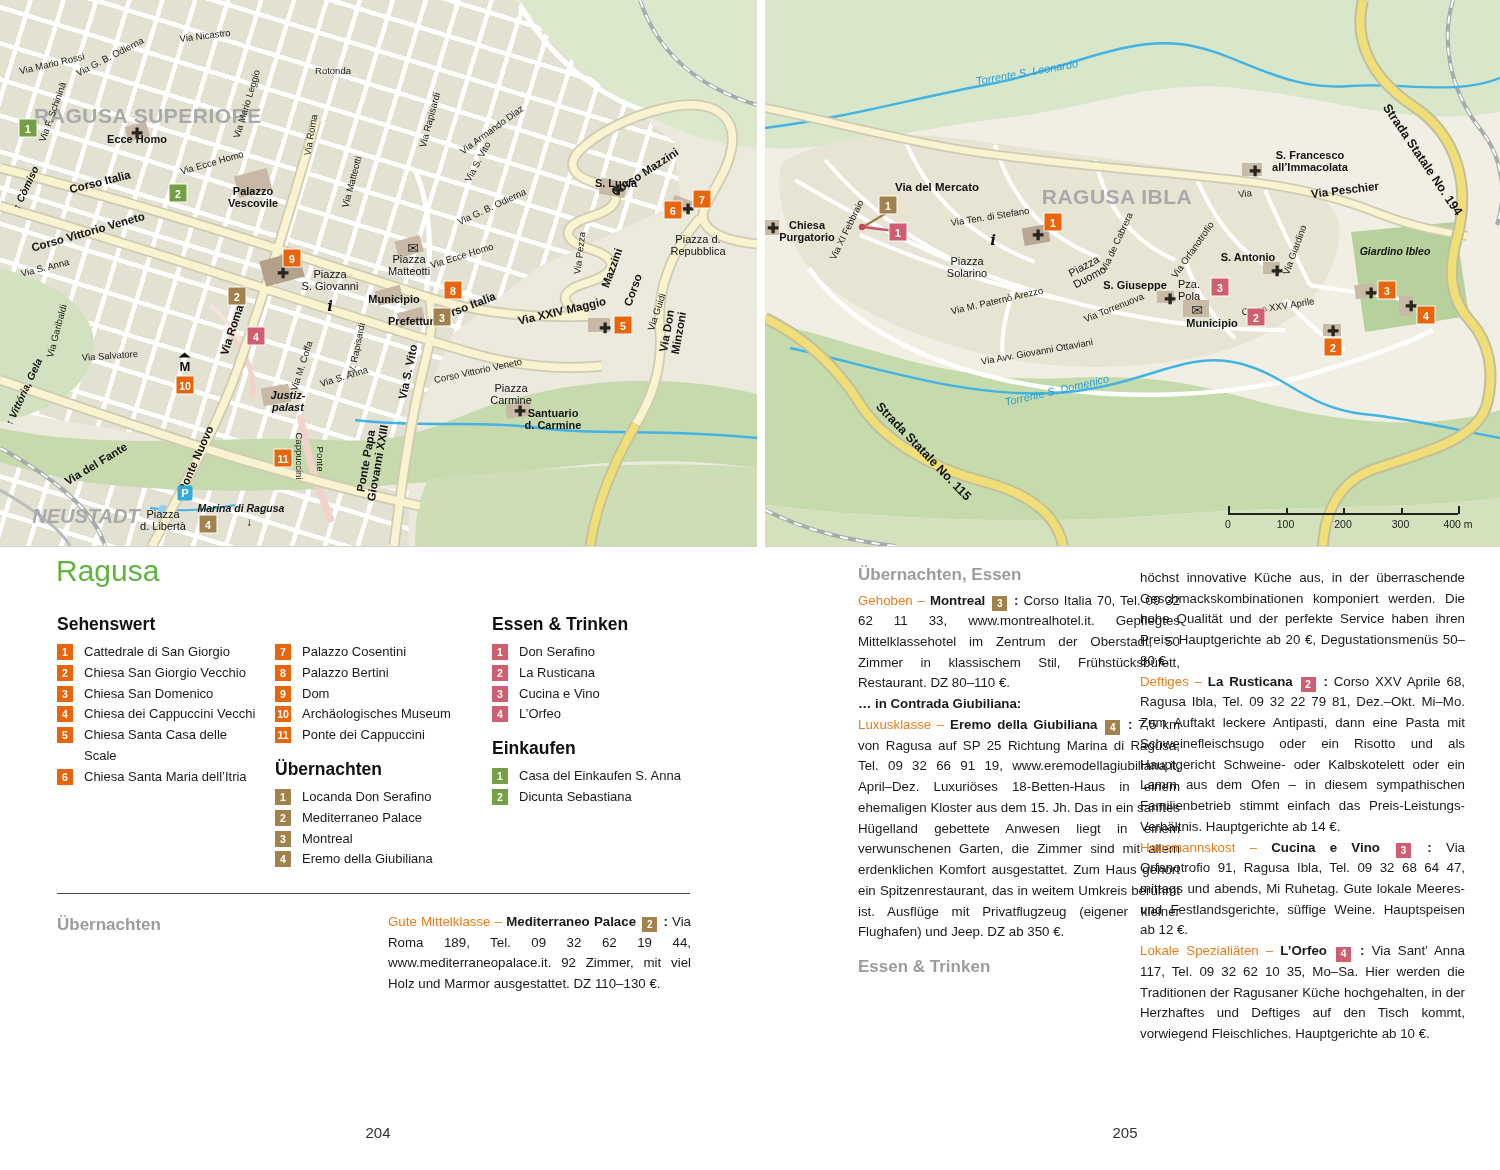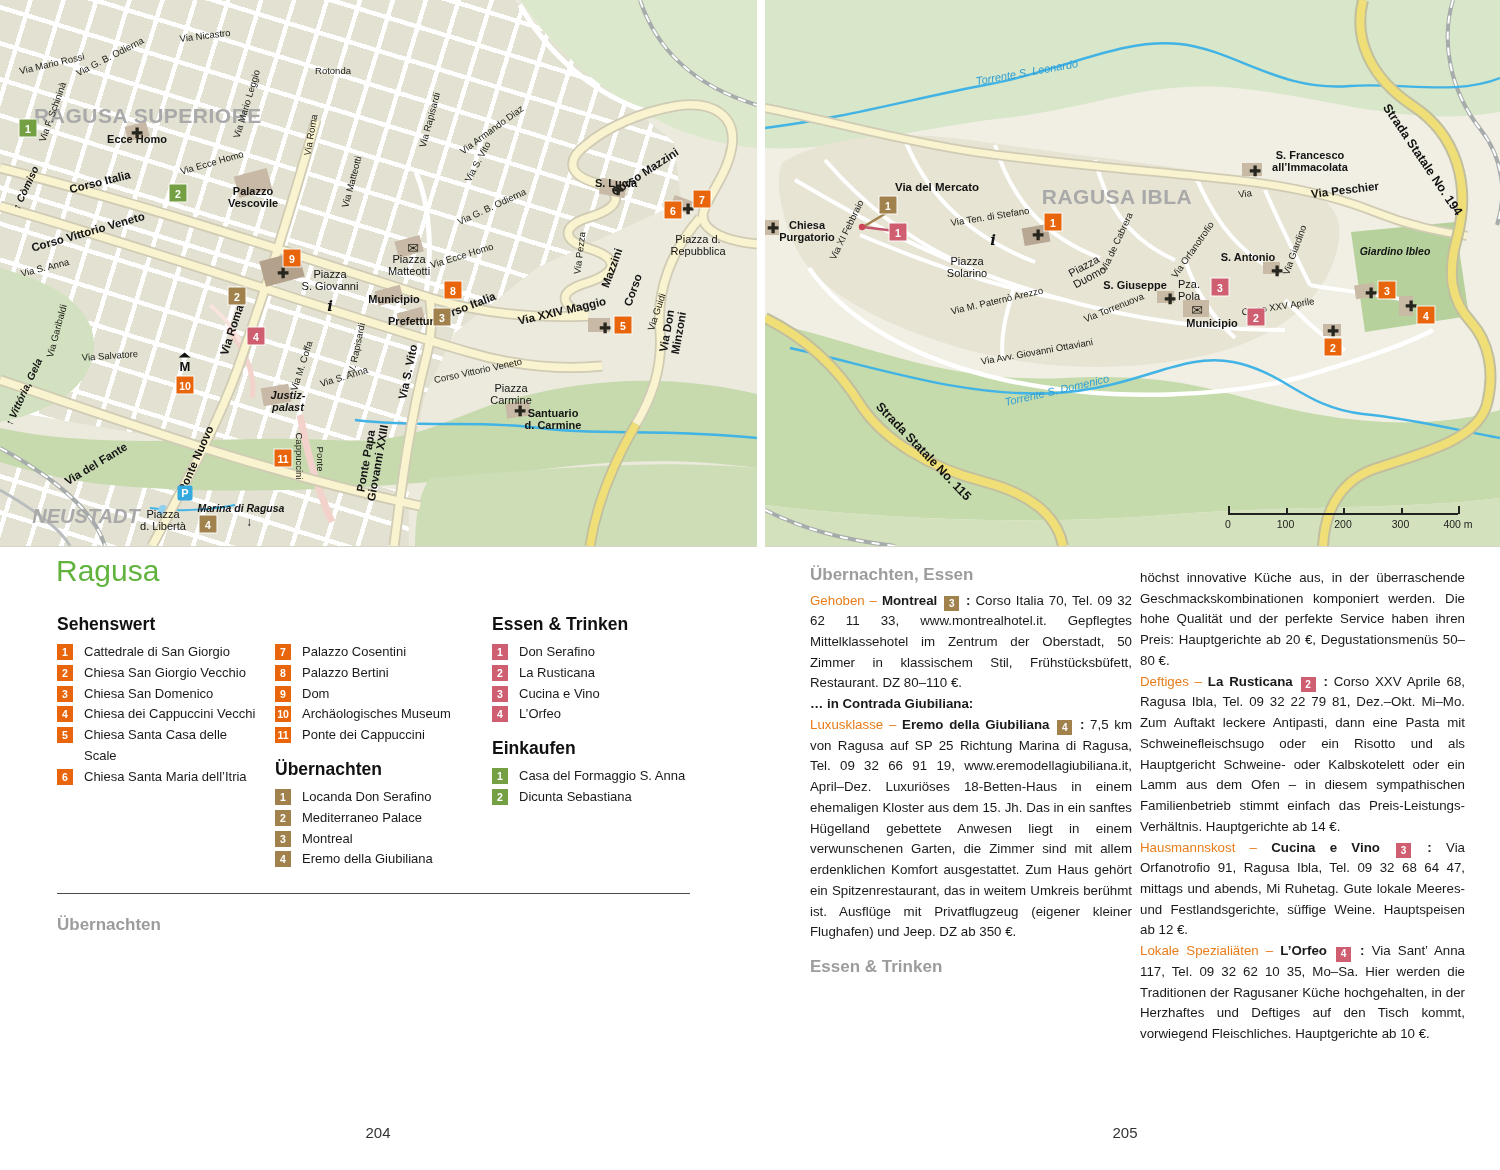--- a/index.html
+++ b/index.html
@@ -61,21 +61,21 @@
   .lblock.mt{margin-top:13px;}
   .litem{display:flex;gap:11px;margin-bottom:0;}
   .chip{display:inline-flex;width:16px;height:16px;flex:0 0 16px;align-items:center;justify-content:center;
         color:#fff;font-weight:bold;font-size:10.5px;margin-top:2px;}
   .chip-inline{display:inline-flex;width:15px;height:15px;flex:0 0 15px;font-size:10px;vertical-align:-2px;margin:0 2px;}
   .llabel{font-size:13px;line-height:1.6;width:172px;}
   #rule{position:absolute;left:57px;top:893px;width:633px;height:1px;background:#4a4a4a;}
   .textcol{position:absolute;font-size:13.3px;line-height:1.56;text-align:justify;}
   #colA-left{left:57px;top:912px;width:322px;}
   #colB-left{left:388px;top:912px;width:303px;}
-  #colA-right{left:810px;top:562px;width:322px;}
+  #colA-right{left:858px;top:562px;width:322px;}
   #colB-right{left:1140px;top:568px;width:325px;}
   .para{margin:0;}
   .subhead{margin:11px 0 2px;font-size:17px;color:#9c9c9c;font-weight:bold;text-align:left;}
   .textcol .subhead:first-child{margin-top:0;}
   .b{font-weight:bold;} .o{color:#e87d1a;}
   .pagenum{position:absolute;top:1124px;width:60px;text-align:center;font-size:15px;color:#333;}
   #pn-left{left:348px;} #pn-right{left:1095px;}
 </style>
 </head>
 <body>
@@ -459,34 +459,35 @@
           </div>
           <div class="litem">
             <span class="chip pk">4</span>
             <span class="llabel">L’Orfeo</span>
           </div>
         </div>
         <div class="lblock mt">
           <h4>Einkaufen</h4>
           <div class="litem">
             <span class="chip gr">1</span>
-            <span class="llabel">Casa del Formaggio S. Anna</span>
+            <span class="llabel">Casa del Einkaufen S. Anna</span>
           </div>
           <div class="litem">
             <span class="chip gr">2</span>
             <span class="llabel">Dicunta Sebastiana</span>
           </div>
         </div>
       </div>
   </div>
   <div id="rule"></div>
   <div class="textcol" id="colA-left">
       <h3 class="subhead">Übernachten</h3>
     </div>
   <div class="textcol" id="colB-left">
+      <p class="para"><span class="o">Gute Mittelklasse – </span><span class="b">Mediterraneo Palace </span><span class="chip chip-inline br">2</span><span class="b"> :</span><span> Via Roma 189, Tel. 09 32 62 19 44, www.mediterraneopalace.it. 92 Zimmer, mit viel Holz und Marmor ausgestattet. DZ 110–130 €.</span></p>
     </div>
   <div class="pagenum" id="pn-left">204</div>
 
   <div class="textcol" id="colA-right">
       <h3 class="subhead">Übernachten, Essen</h3>
       <p class="para"><span class="o">Gehoben – </span><span class="b">Montreal </span><span class="chip chip-inline br">3</span><span class="b"> :</span><span> Corso Italia 70, Tel. 09 32 62 11 33, www.montrealhotel.it. Gepflegtes Mittelklassehotel im Zentrum der Oberstadt, 50 Zimmer in klassischem Stil, Frühstücksbüfett, Restaurant. DZ 80–110 €.</span></p>
       <p class="para"><span class="b">… in Contrada Giubiliana:</span></p>
       <p class="para"><span class="o">Luxusklasse – </span><span class="b">Eremo della Giubiliana </span><span class="chip chip-inline br">4</span><span class="b"> :</span><span> 7,5 km von Ragusa auf SP 25 Richtung Marina di Ragusa, Tel. 09 32 66 91 19, www.eremodellagiubiliana.it, April–Dez. Luxuriöses 18-Betten-Haus in einem ehemaligen Kloster aus dem 15. Jh. Das in ein sanftes Hügelland gebettete Anwesen liegt in einem verwunschenen Garten, die Zimmer sind mit allem erdenklichen Komfort ausgestattet. Zum Haus gehört ein Spitzenrestaurant, das in weitem Umkreis berühmt ist. Ausflüge mit Privatflugzeug (eigener kleiner Flughafen) und Jeep. DZ ab 350 €.</span></p>
       <h3 class="subhead">Essen &amp; Trinken</h3>
     </div>

